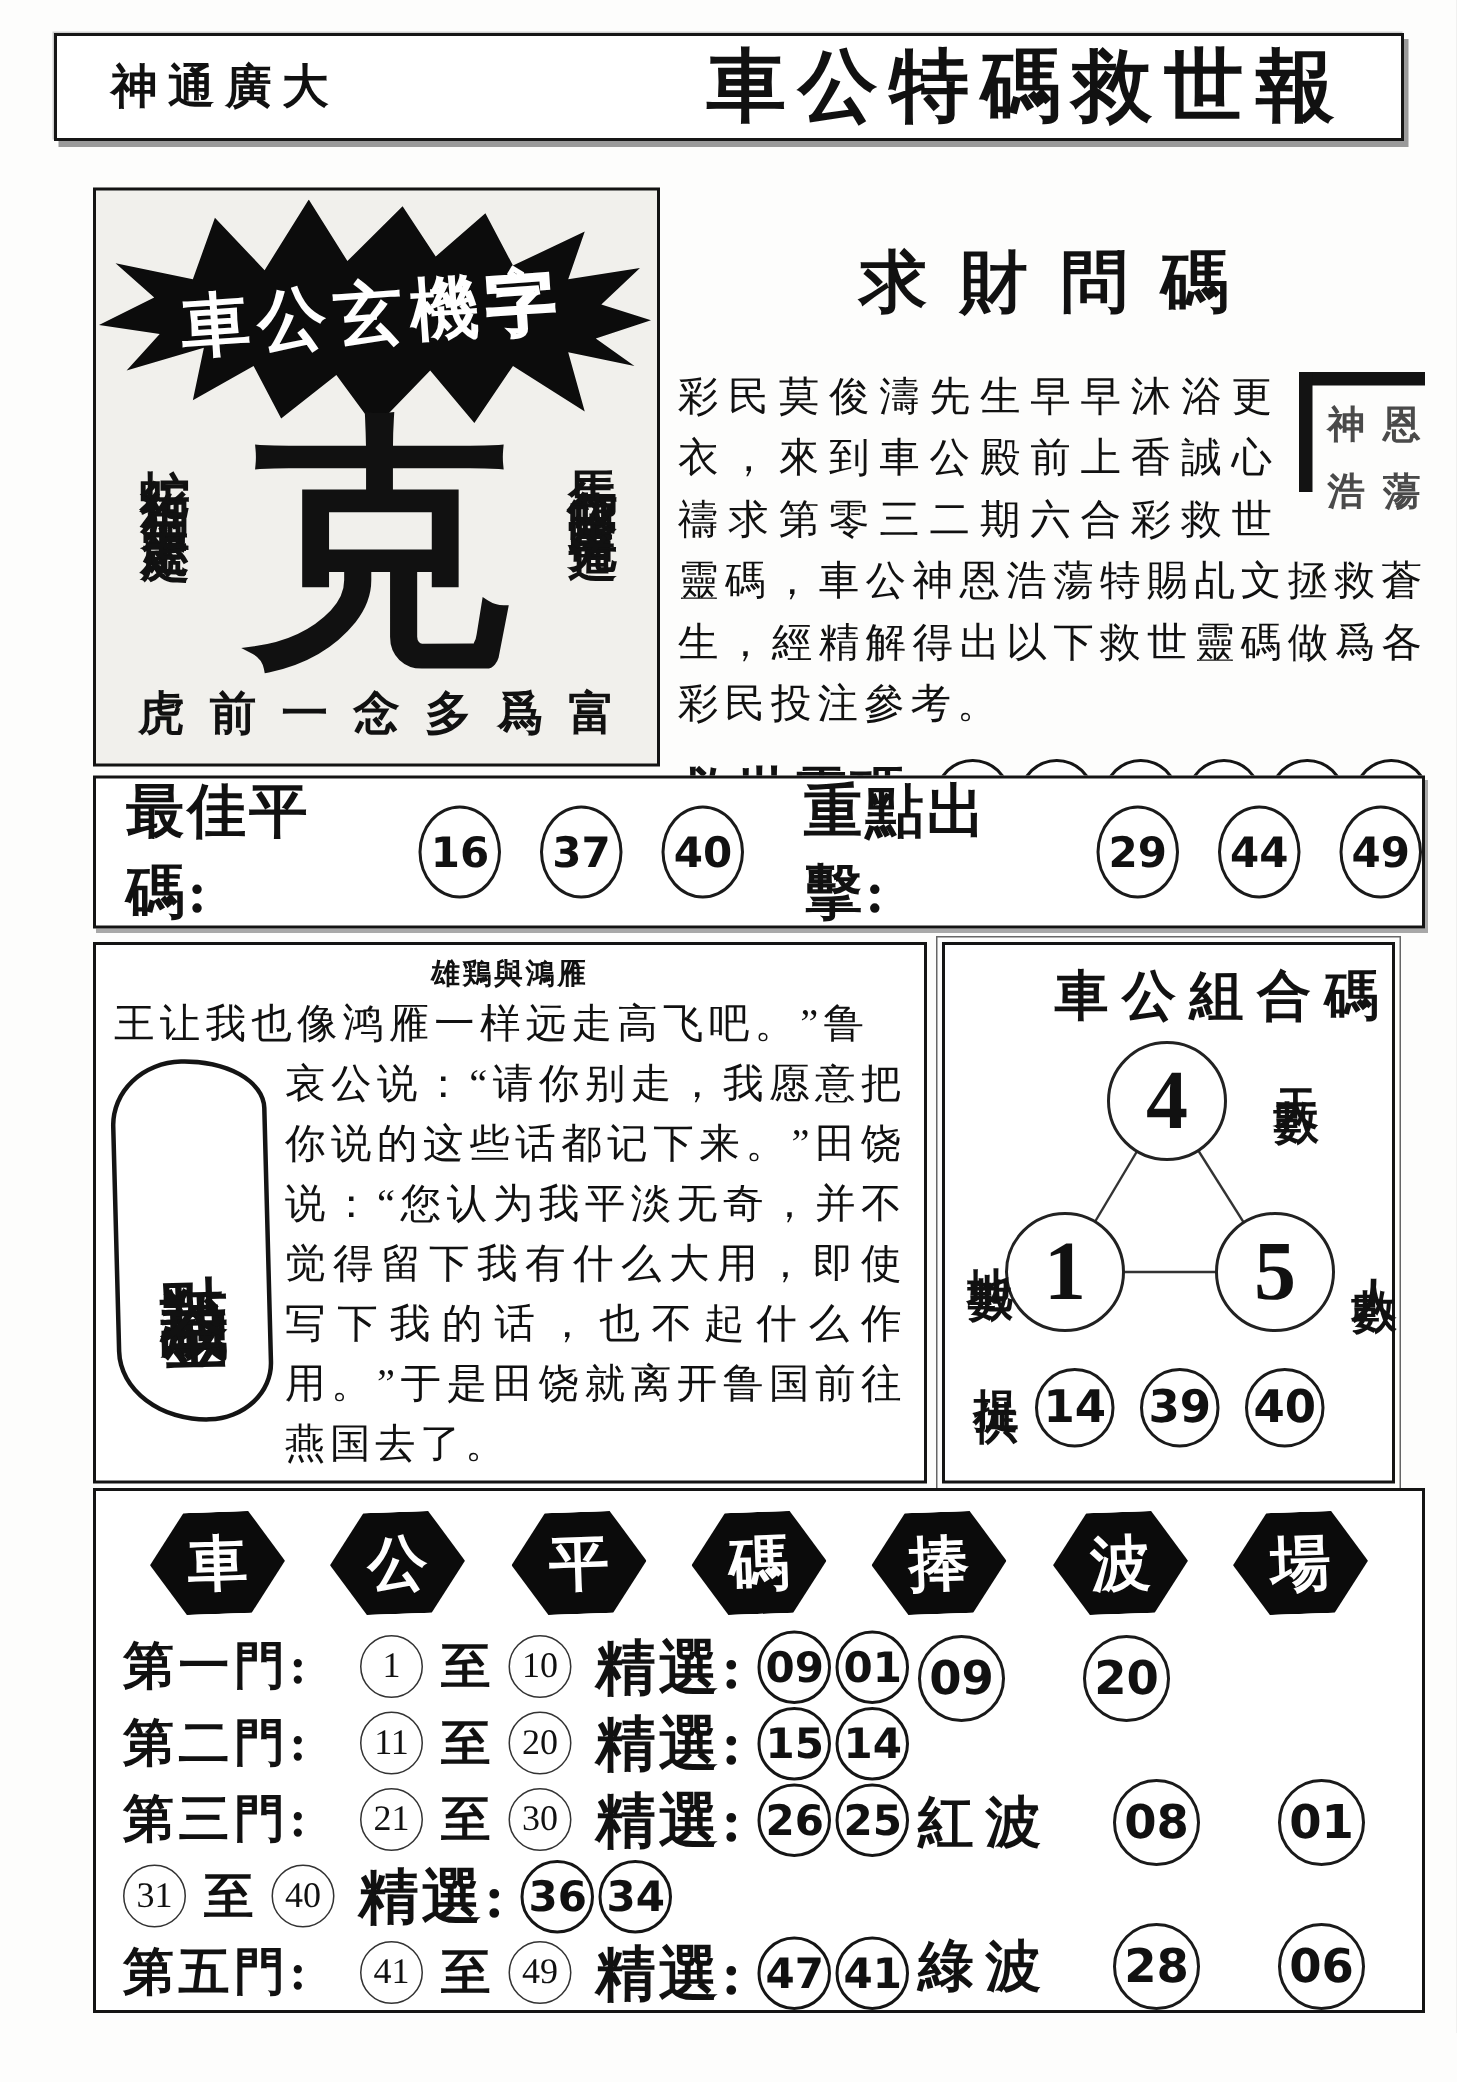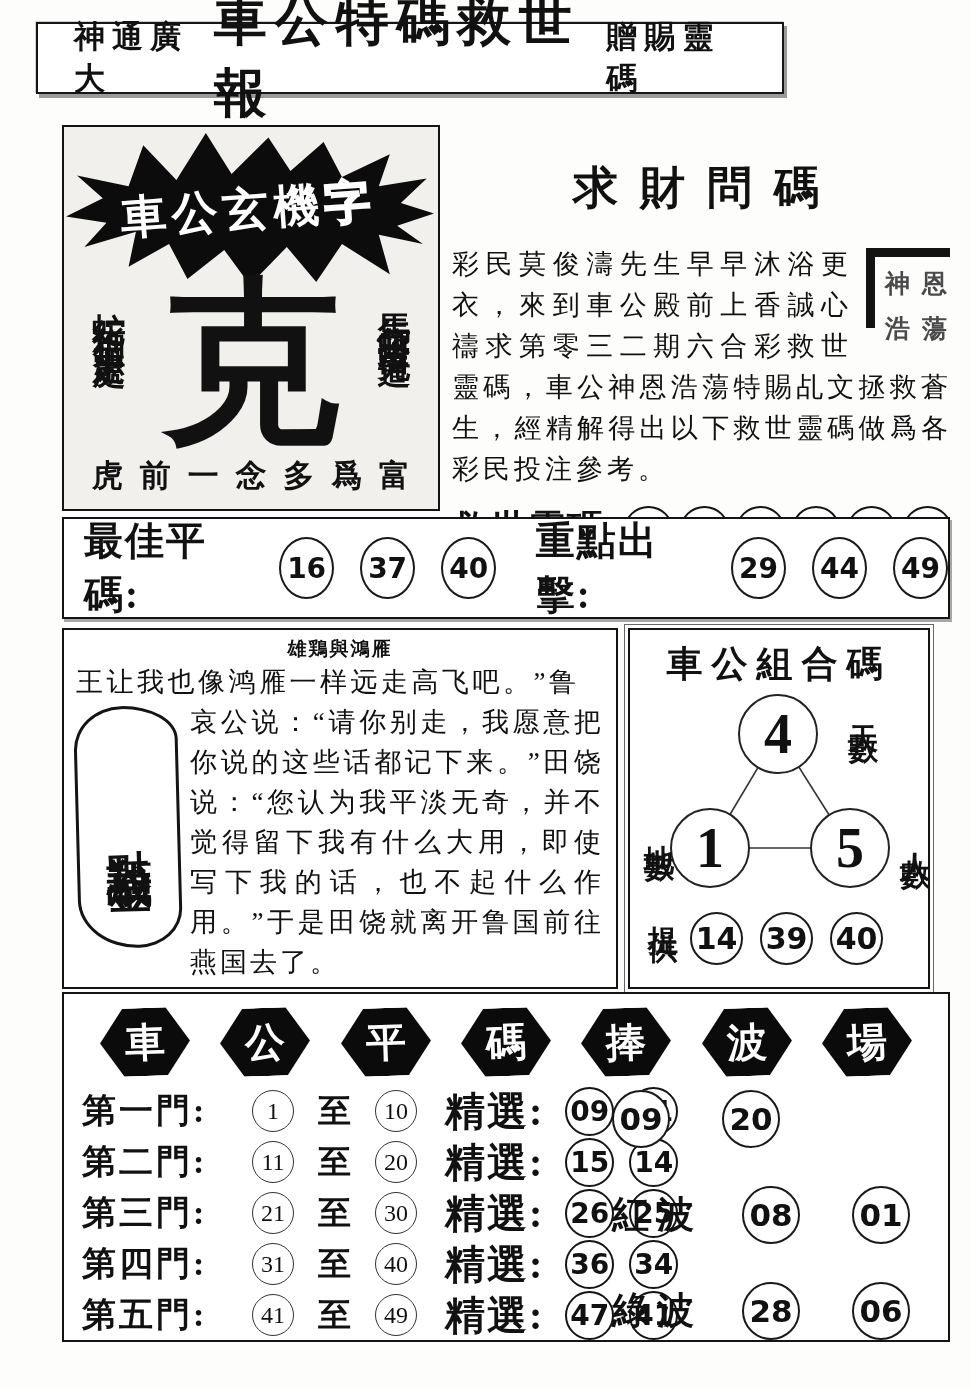--- a/index.html
+++ b/index.html
@@ -1,21 +1,21 @@
 <!DOCTYPE html>
 <html><head>
 <meta charset="utf-8">
 <style>
   * { margin:0; padding:0; box-sizing:border-box; }
   html,body { background:#e8e8e8; }
   body { font-family:"Liberation Serif","DejaVu Serif",serif; color:#111; }
   .page { position:relative; width:971px; height:1388px; background:#fdfdfc; margin:0 auto; overflow:hidden; }
 
   
-  .header-box { position:absolute; left:36px; top:22px; width:748px; height:72px;
+  .header-box { position:absolute; left:36px; top:22px; width:900px; height:72px;
     border:2px solid #161616; background:#fff; box-shadow:3px 4px 0 #9a9a9a, -1px -1px 0 #cfcfcf;
     display:flex; align-items:center; justify-content:space-between; padding:0 36px; }
   .header-side { font-size:31px; font-weight:bold; letter-spacing:7px; }
   .header-title { font-size:53px; font-weight:bold; letter-spacing:8px; }
 
   
   .mystery-box { position:absolute; left:62px; top:125px; width:378px; height:386px;
     border:2px solid #141414; background:#f1f0ec; }
   .burst-star { position:absolute; left:2px; top:6px; width:368px; height:152px; background:#0c0c0c;
     clip-path:polygon(0% 55%,10% 43%,3% 28%,17% 35%,21% 8%,30% 31%,38% 0%,45% 27%,55% 3%,61% 25%,70% 6%,75% 29%,88% 14%,85% 35%,98% 30%,91% 46%,100% 53%,90% 61%,97% 73%,85% 67%,88% 93%,75% 73%,68% 98%,60% 75%,50% 100%,43% 77%,33% 96%,28% 73%,17% 88%,19% 65%,5% 75%,11% 59%); }
@@ -62,21 +62,21 @@
   .story-flow { font-size:27px; line-height:40px; letter-spacing:3px; text-align:justify; }
   .story-stamp { float:left; width:104px; height:242px; margin:4px 10px 2px 0;
     border:3px solid #141414; border-radius:46% 54% 42% 58% / 18% 14% 16% 20%;
     transform:rotate(-1.5deg); display:flex; align-items:center; justify-content:center; background:#fff; }
   .story-stamp-text { writing-mode:vertical-rl; font-size:45px; font-weight:bold; letter-spacing:6px; }
   .story-end { clear:both; text-align:center; padding-left:180px; margin-top:22px; font-size:28px; letter-spacing:2px; }
 
   
   .combo-box { position:absolute; left:628px; top:628px; width:302px; height:361px;
     border:2px solid #141414; outline:1px solid #666; outline-offset:3px; background:#fff; }
-  .combo-title { text-align:center; margin-top:10px; font-size:36px; font-weight:bold; letter-spacing:9px; }
+  .combo-title { text-align:right; margin-top:10px; font-size:36px; font-weight:bold; letter-spacing:9px; }
   .combo-svg { position:absolute; left:0; top:0; width:302px; height:361px; }
   .combo-node { position:absolute; width:80px; height:80px; border:2px solid #222; border-radius:50%;
     background:#fff; display:flex; align-items:center; justify-content:center;
     font-size:56px; font-weight:bold; font-family:"Liberation Serif",serif; }
   .node-top { left:108px; top:64px; }
   .node-left { left:40px; top:178px; }
   .node-right { left:180px; top:178px; }
   .combo-label { position:absolute; writing-mode:vertical-rl; font-size:30px; font-weight:bold; letter-spacing:8px; }
   .label-sky { left:212px; top:72px; }
   .label-earth { left:8px; top:190px; }
@@ -88,41 +88,40 @@
   
   .bottom-box { position:absolute; left:62px; top:992px; width:888px; height:350px;
     border:2px solid #141414; background:#fff; }
   .hex-row { position:absolute; left:0; top:14px; width:100%; padding:0 36px;
     display:flex; justify-content:space-between; }
   .hexagon { width:90px; height:68px; background:#0b0b0b;
     clip-path:polygon(26% 0%,74% 0%,100% 50%,74% 100%,26% 100%,0% 50%);
     display:flex; align-items:center; justify-content:center;
     color:#fff; font-size:40px; font-weight:bold; transform:rotate(-2deg); }
   .gates { position:absolute; left:18px; top:94px; }
-  .gate-row { display:flex; align-items:center; height:46px; margin-bottom:5px;gap:12px; }
+  .gate-row { display:flex; align-items:center; height:46px; margin-bottom:5px; }
   .gate-label { font-size:34px; font-weight:bold; width:158px; letter-spacing:3px; }
   .range-circle { width:42px; height:42px; border:1.5px solid #333; font-size:24px;
     font-family:"Liberation Serif",serif; font-weight:normal; }
   .range-to { font-size:33px; font-weight:bold; margin:0 12px; }
   .pick-label { font-size:40px; font-weight:bold; margin:0 6px 0 16px; letter-spacing:2px; }
   .pick-circle { width:49px; height:49px; border:2.2px solid #151515; font-size:28px; margin-left:3px; }
   .waves { position:absolute; left:548px; top:96px; }
   .wave-row { display:flex; align-items:center; height:58px; margin-bottom:38px; }
   .wave-label { font-size:37px; font-weight:bold; width:130px; letter-spacing:8px; }
   .wave-circle { width:58px; height:58px; border:2px solid #1a1a1a; font-size:31px; margin-right:52px; }
 </style>
 </head>
 <body>
 
 <div class="page">
 
   <div class="header-box">
     <div class="header-side">神通廣大</div>
     <div class="header-title">車公特碼救世報</div>
-    <div class="header-side">贈賜靈碼</div>
   </div>
 
   <div class="mystery-box">
     <div class="burst-star"></div>
     <div class="burst-text"><span>車公玄機</span><span class="burst-suffix">字</span></div>
     <div class="verse-vertical verse-left">蛇行狗走無定處</div>
     <div class="main-char">克</div>
     <div class="verse-vertical verse-right">馬行曲路當先道</div>
     <div class="bottom-verse">
       <span>虎</span>
@@ -251,21 +250,20 @@
       <div class="gate-row">
         <span class="gate-label">第三門:</span>
         <span class="circle range-circle">21</span>
         <span class="range-to">至</span>
         <span class="circle range-circle">30</span>
         <span class="pick-label">精選:</span>
         <span class="circle pick-circle">26</span>
         <span class="circle pick-circle">25</span>
       </div>
       <div class="gate-row">
-        <span class="gate-label">第四門:</span>
         <span class="circle range-circle">31</span>
         <span class="range-to">至</span>
         <span class="circle range-circle">40</span>
         <span class="pick-label">精選:</span>
         <span class="circle pick-circle">36</span>
         <span class="circle pick-circle">34</span>
       </div>
       <div class="gate-row">
         <span class="gate-label">第五門:</span>
         <span class="circle range-circle">41</span>

